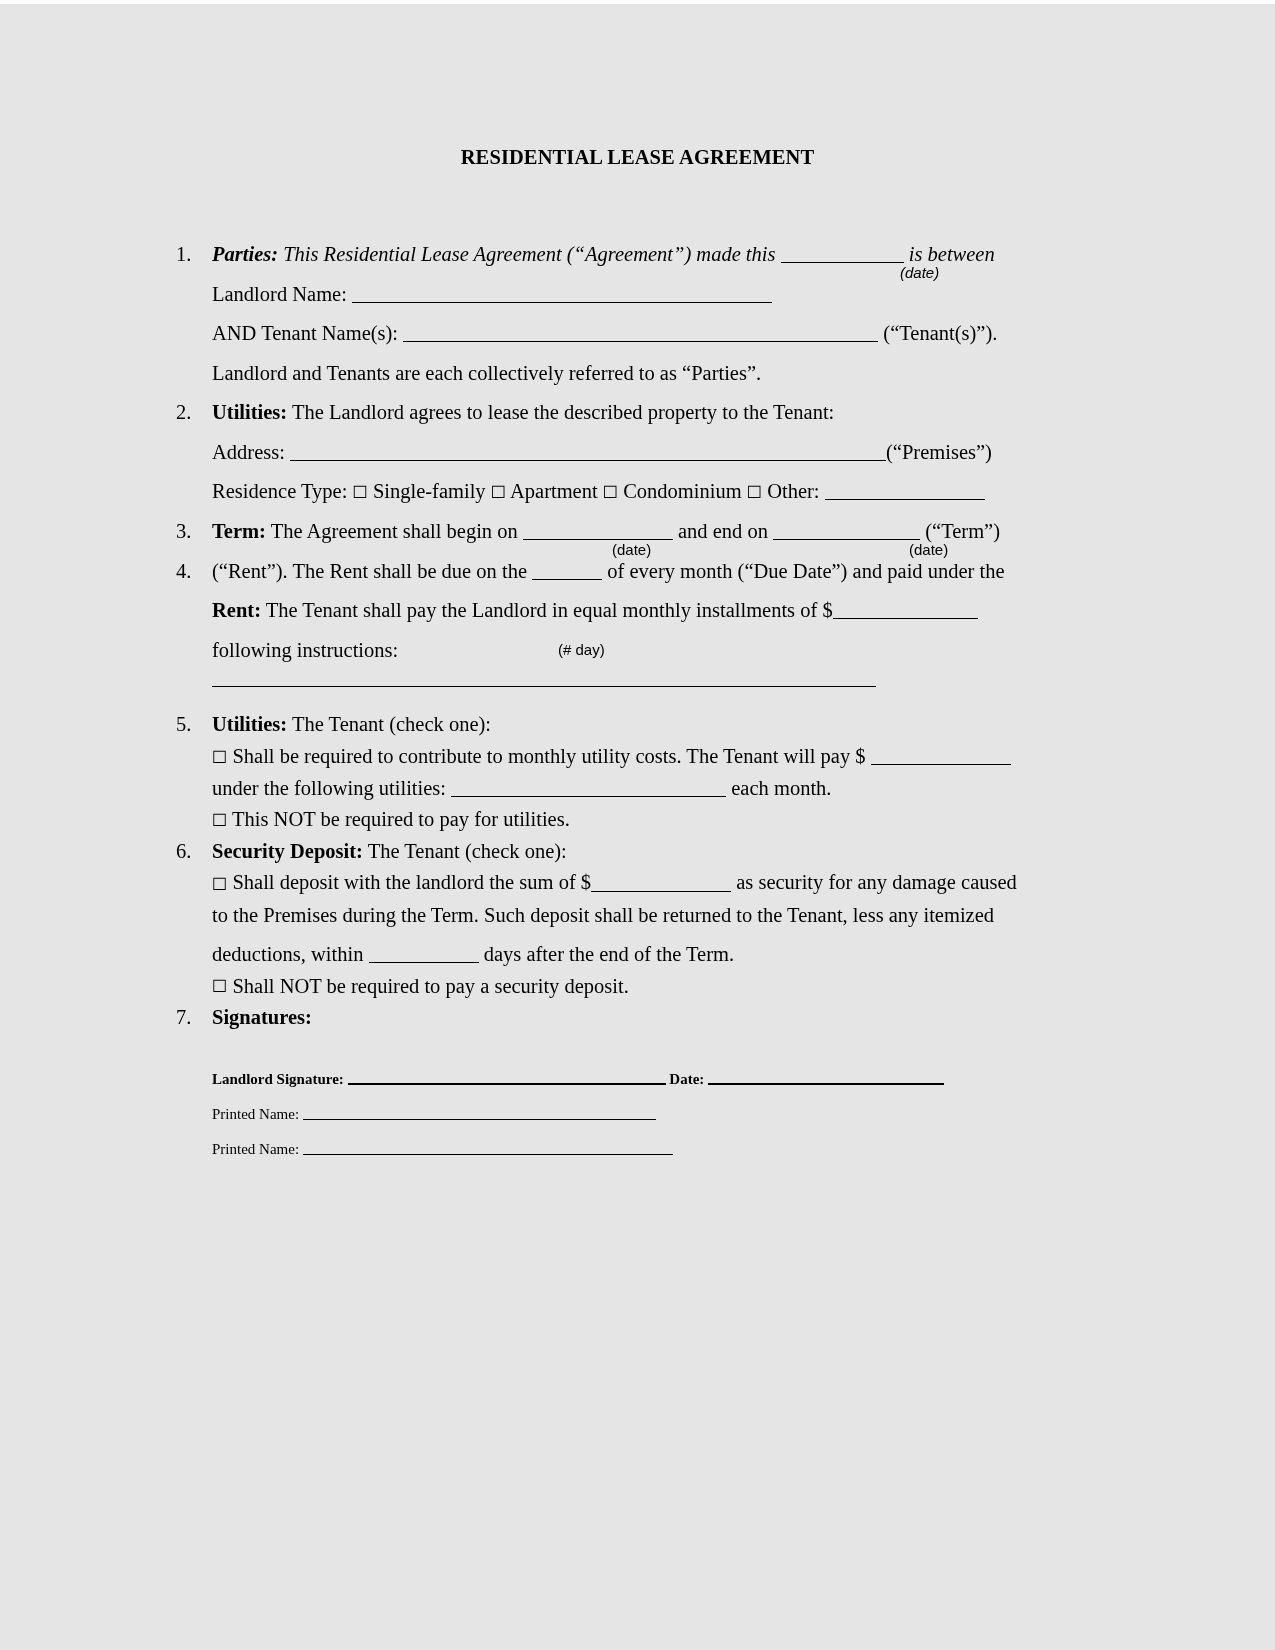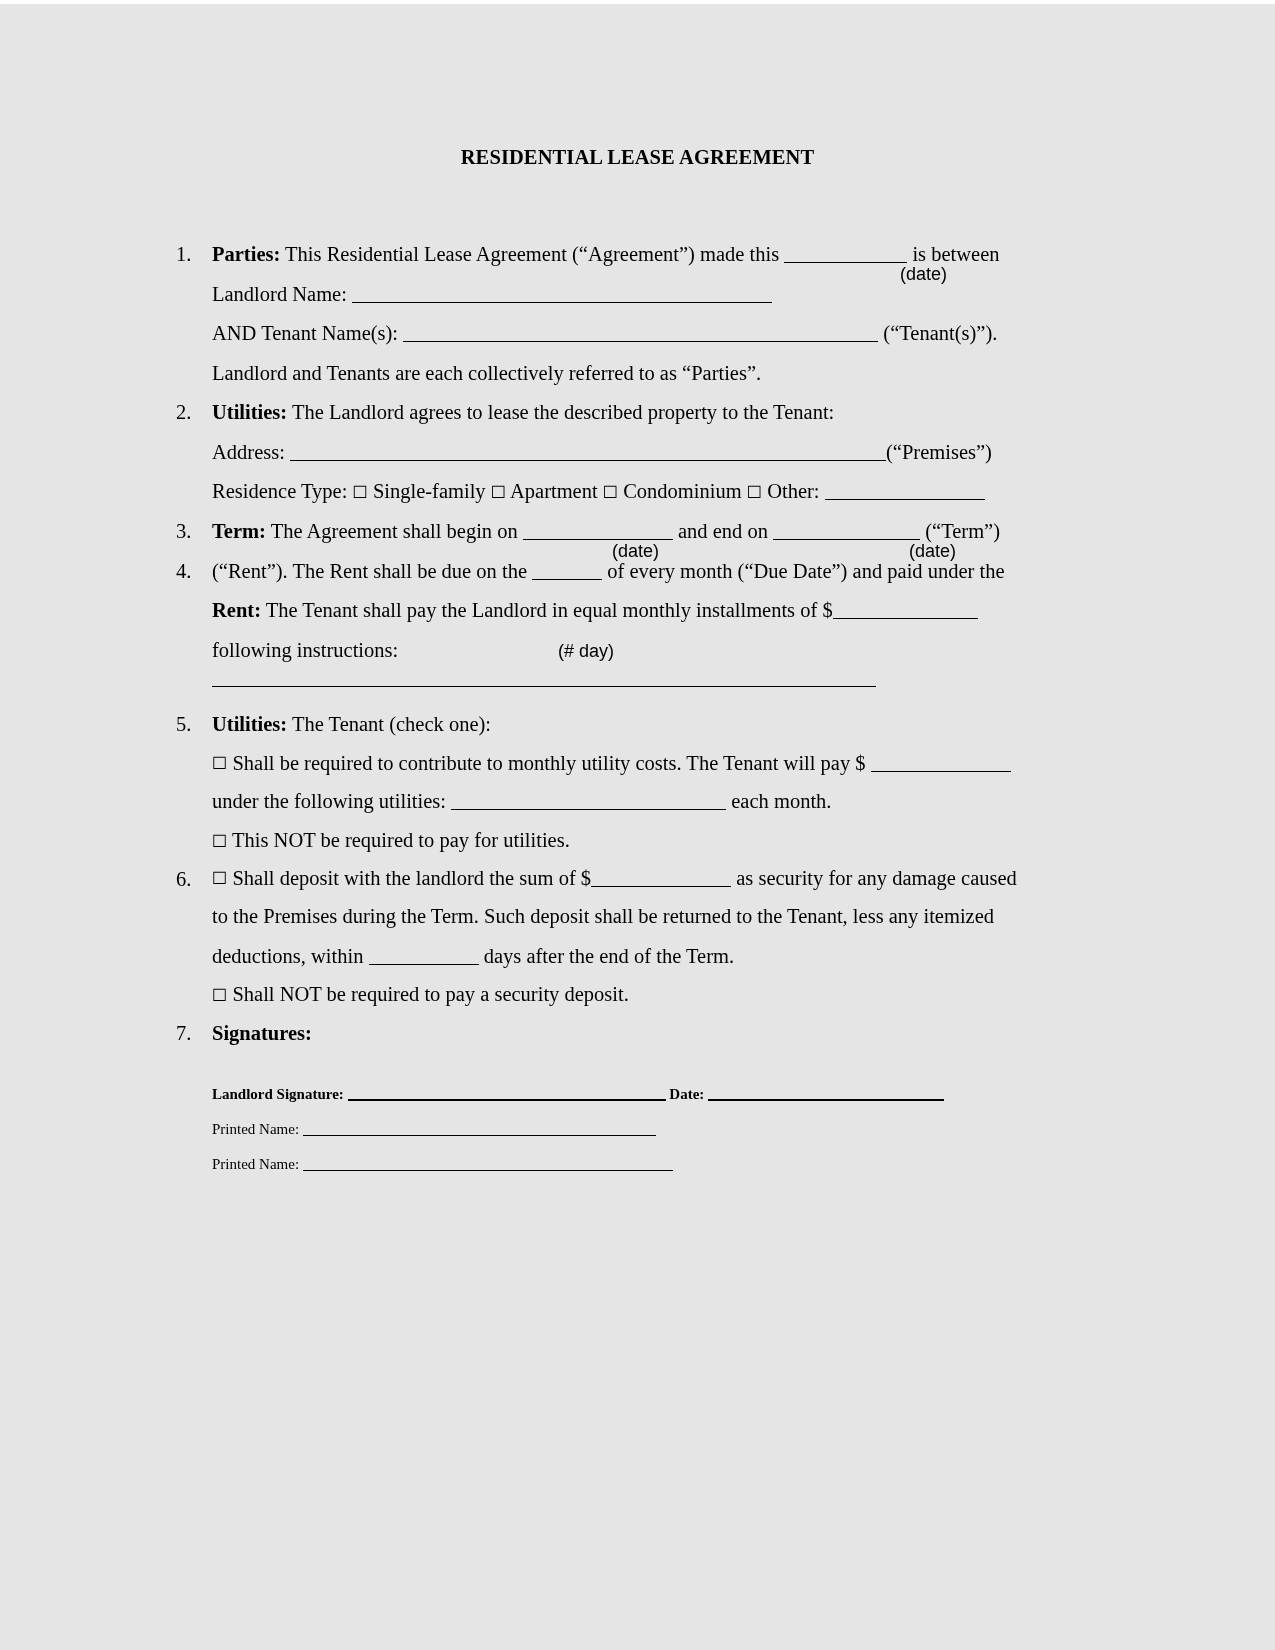--- a/index.html
+++ b/index.html
@@ -60,34 +60,34 @@
   
   .fill {
     display: inline-block;
     border-bottom: 1.6px solid #000;
     vertical-align: baseline;
     height: 0.95em;
     margin-bottom: -0.1em;
   }
   .annot {
     font-family: "Liberation Sans", "DejaVu Sans", sans-serif;
-    font-size: 18px;
+    font-size: 15px;
     line-height: 1;
     position: absolute;
     white-space: nowrap;
   }
   .cbox {
     font-family: "DejaVu Sans", sans-serif;
     font-size: 17px;
     display: inline-block;
     vertical-align: 0.02em;
   }
   .chk-line {
     font-size: 20.5px;
-    line-height: 37px;
+    line-height: 23px;
   }
   .rule-alone {
     border-bottom: 1.6px solid #000;
     height: 0;
     width: 664px;
   }
   .sig-row {
     font-size: 15px;
     line-height: 35px;
     white-space: nowrap;
@@ -98,21 +98,21 @@
 
 <div class="page">
 
   <div class="doc-title">RESIDENTIAL LEASE AGREEMENT</div>
 
   <div class="body-wrap">
 
     <div class="clause">
       <span class="num">1.</span>
 
-      <div class="line" style="position:relative;">
+      <div class="line" style="position:relative;font-style:italic;">
         <b>Parties:</b>
         <span>This Residential Lease Agreement (“Agreement”) made this</span>
         <span class="fill" style="width:123px;"></span>
         <span>is between</span>
         <span class="annot" style="left:688px; top:30px;">(date)</span>
       </div>
 
       <div class="line">
         <span>Landlord Name:</span>
         <span class="fill" style="width:420px;"></span>
@@ -216,20 +216,24 @@
 
       <div class="chk-line">
         <span class="cbox">☐</span>
         <span>This NOT be required to pay for utilities.</span>
       </div>
     </div>
 
     <div class="clause">
       <span class="num">6.</span>
 
+      <div class="line">
+        <b>Security Deposit:</b>
+        <span>The Tenant (check one):</span>
+      </div>
 
       <div class="chk-line">
         <span class="cbox">☐</span>
         <span>Shall deposit with the landlord the sum of $</span><span class="fill" style="width:140px;"></span>
         <span>as security for any damage caused</span>
       </div>
 
       <div class="line">to the Premises during the Term. Such deposit shall be returned to the Tenant, less any itemized</div>
 
       <div class="line">

